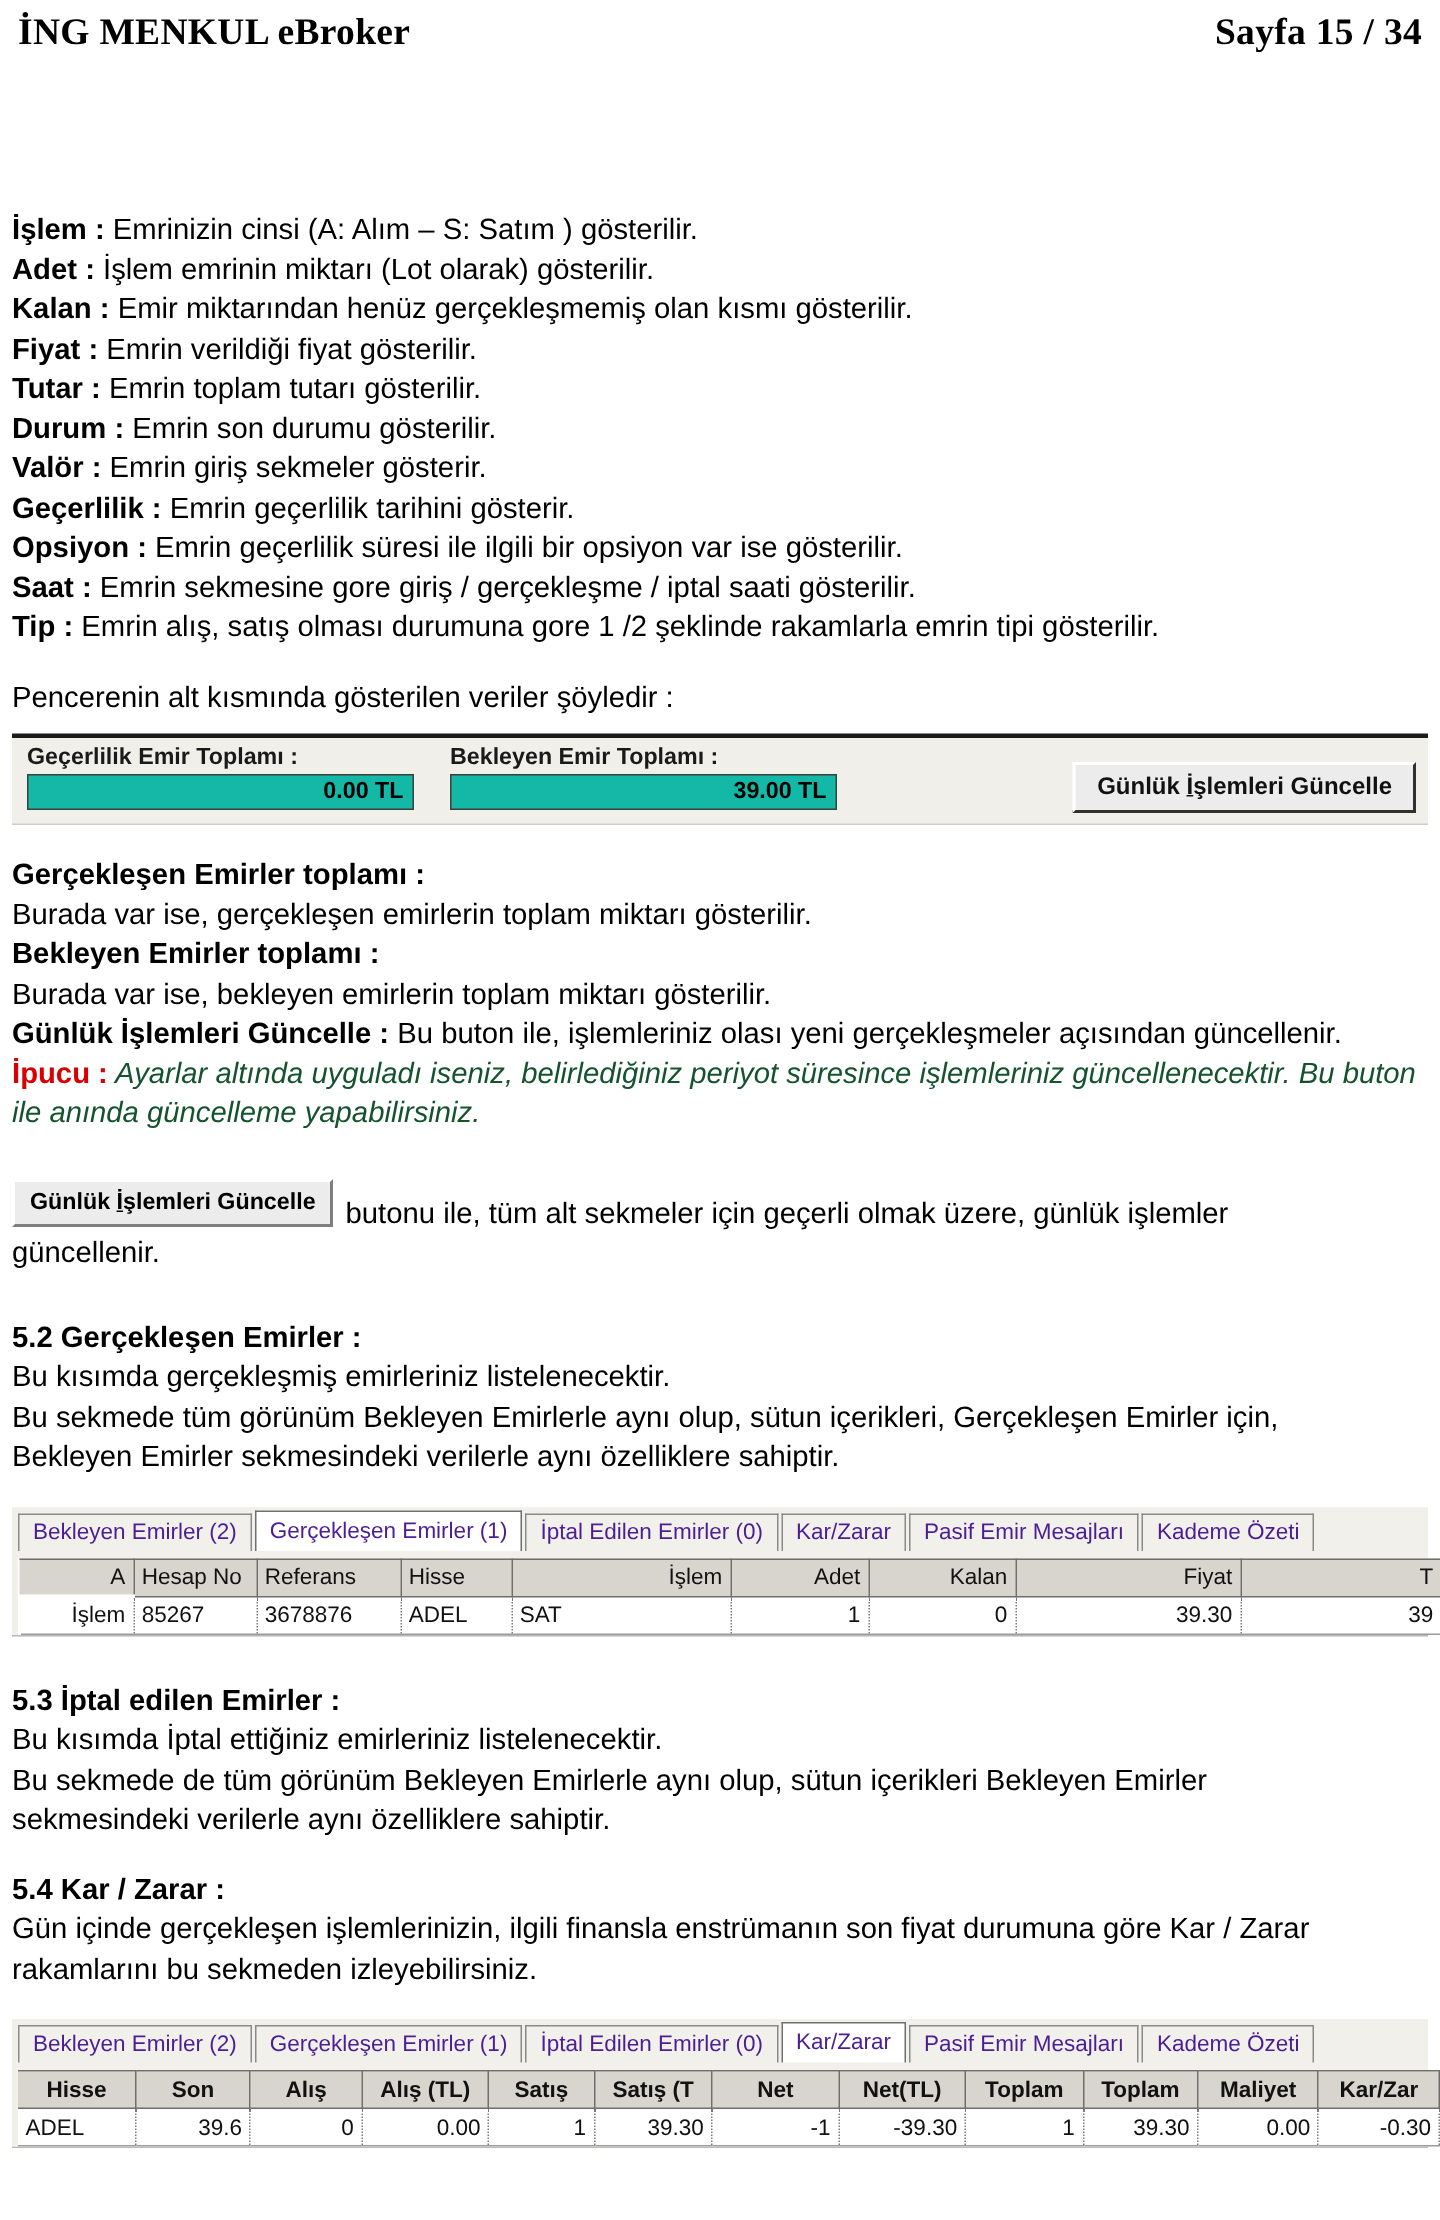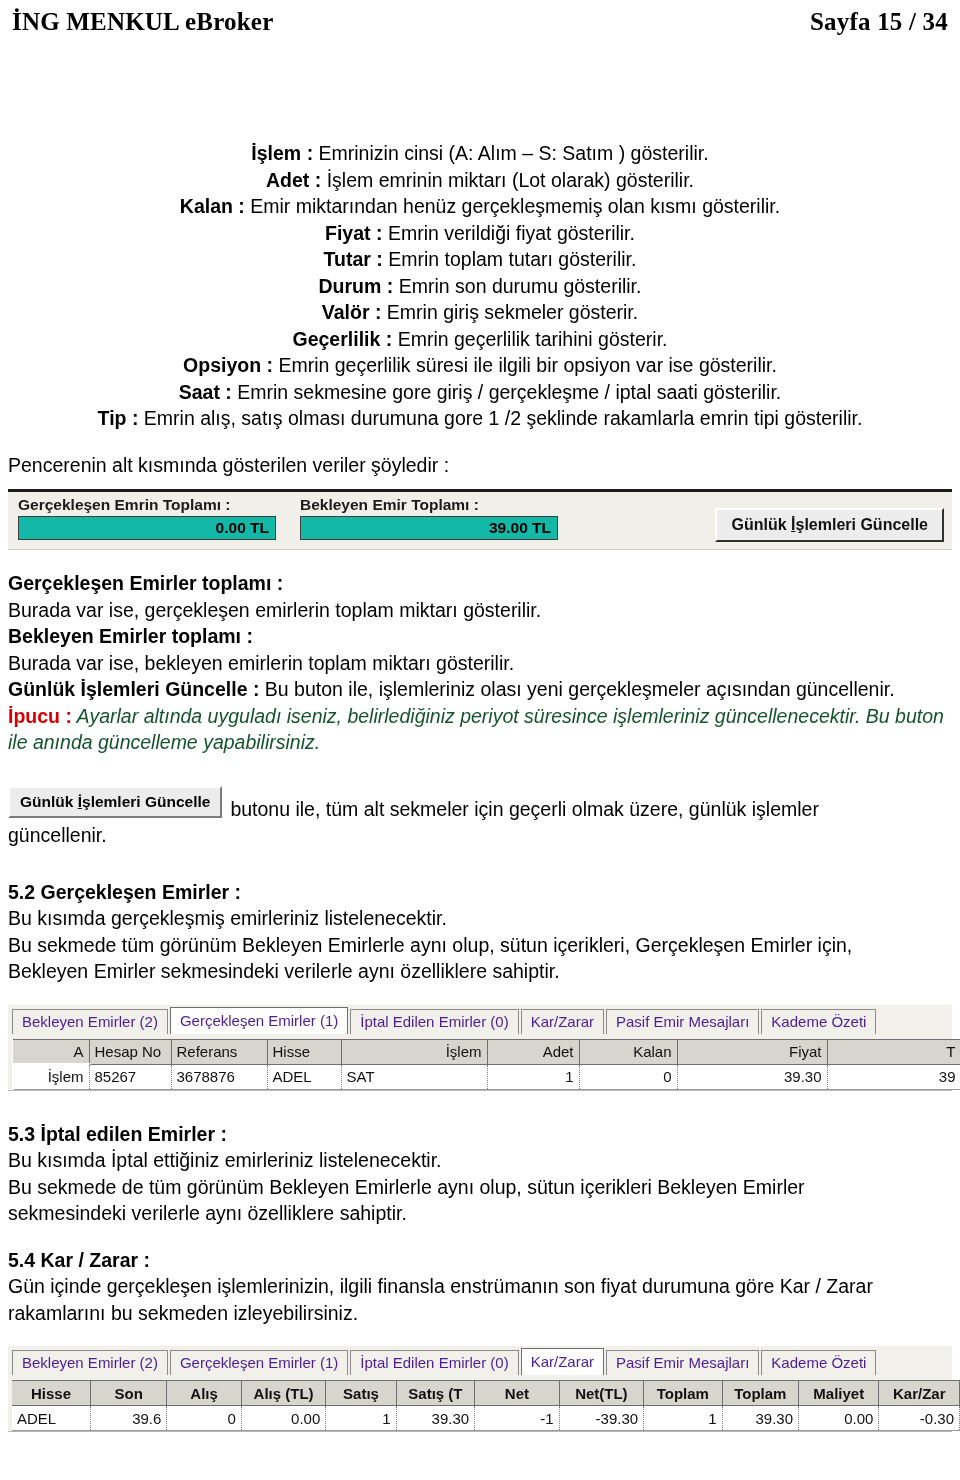--- a/index.html
+++ b/index.html
@@ -19,21 +19,21 @@
     display: flex; justify-content: space-between; align-items: baseline;
     font-family: "Liberation Serif", serif;
     font-weight: bold; font-size: 25px;
     padding: 8px 4px 0 4px;
     letter-spacing: 0.2px;
     text-align: right;
   }
   .doc-header .right { white-space: nowrap; }
 
   
-  .defs { margin-top: 104px; text-align: center; }
+  .defs { margin-top: 104px; }
   .line {
     font-size: 19.5px;
     line-height: 26.5px;
     white-space: nowrap;
   }
   .line b { font-weight: bold; }
   .spacer-sm { height: 11px; }
   .spacer-md { height: 20px; }
   .spacer-lg { height: 30px; }
 
@@ -196,21 +196,21 @@
 
   <div class="spacer-md"></div>
 
   <div class="line">Pencerenin alt kısmında  gösterilen veriler şöyledir :</div>
 
   <div class="spacer-sm"></div>
 
   <div class="hr-dark"></div>
   <div class="totals-panel">
     <div class="total-group">
-      <div class="total-label">Gerçekleşen Emrin Toplamı :</div>
+      <div class="total-label">Geçerlilik Emir Toplamı :</div>
       <div class="total-field">0.00 TL</div>
     </div>
     <div class="total-group second">
       <div class="total-label">Bekleyen Emir Toplamı :</div>
       <div class="total-field wide">39.00 TL</div>
     </div>
     <button class="btn-win panel-btn"><span>Günlük </span><u>İ</u><span>şlemleri Güncelle</span></button>
   </div>
 
   <div class="spacer-md"></div>

